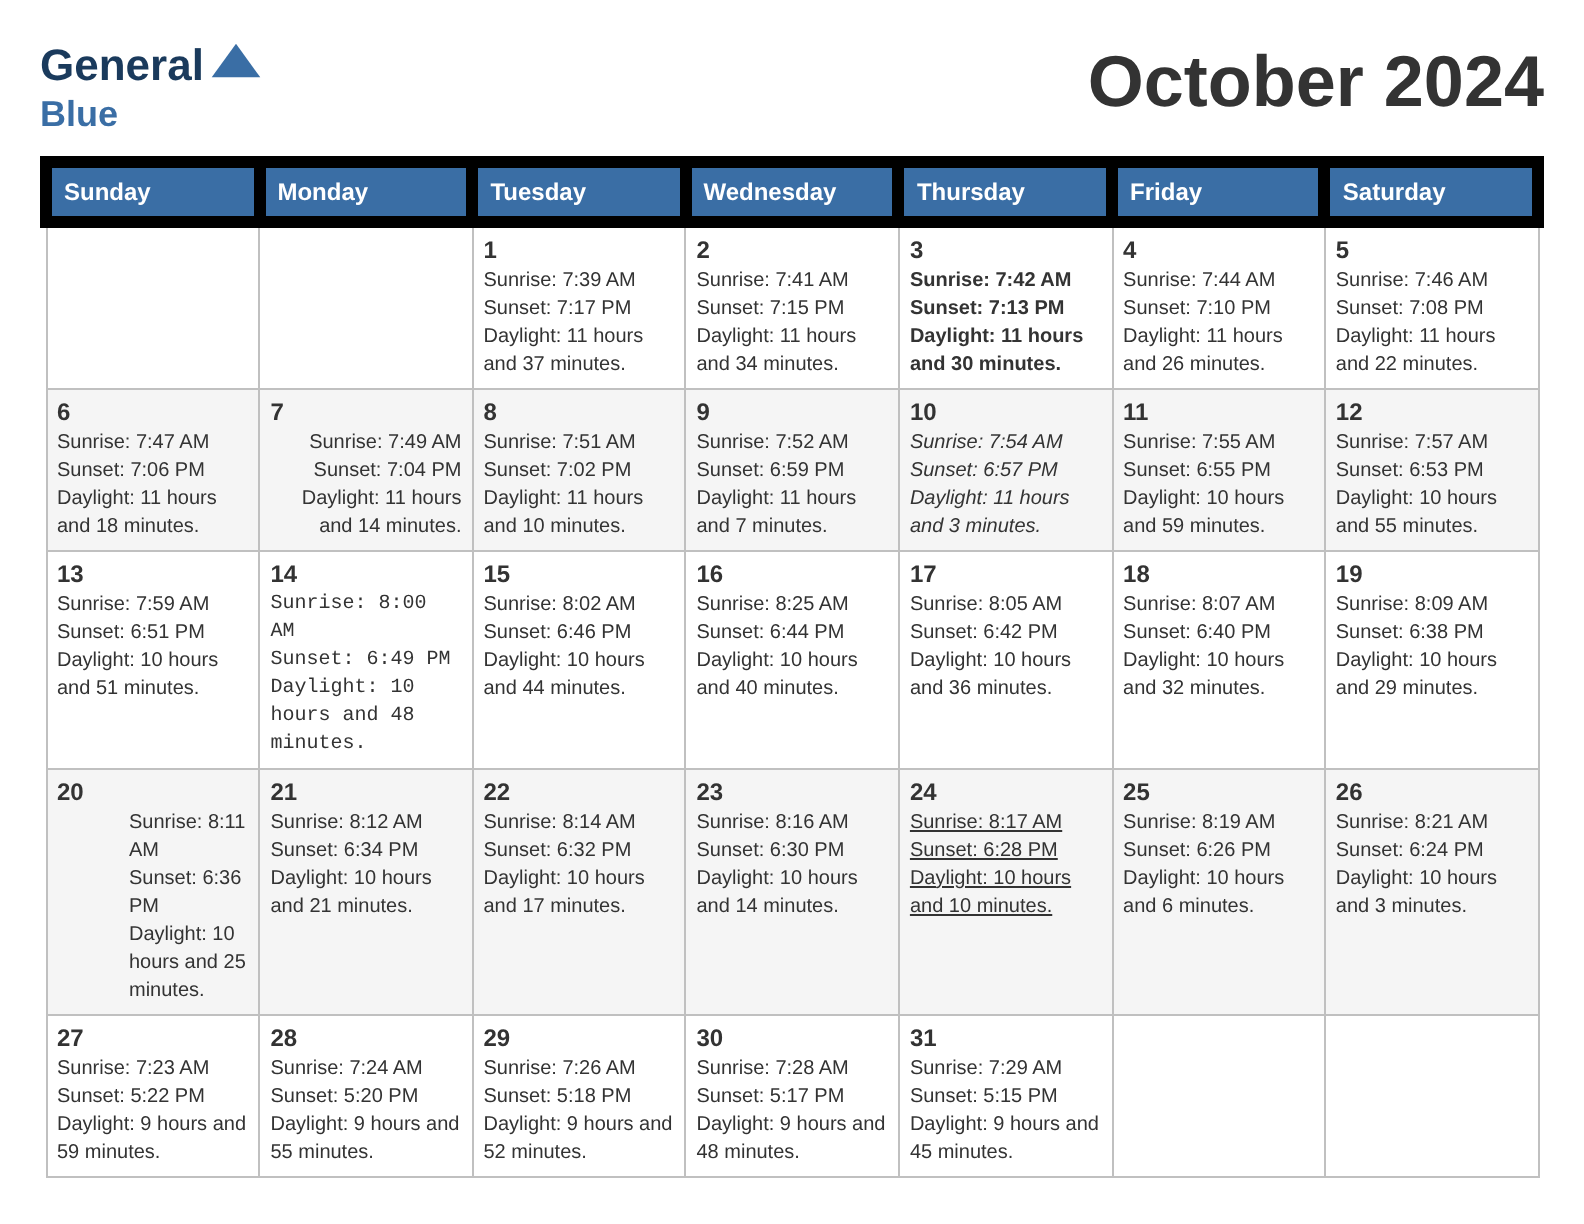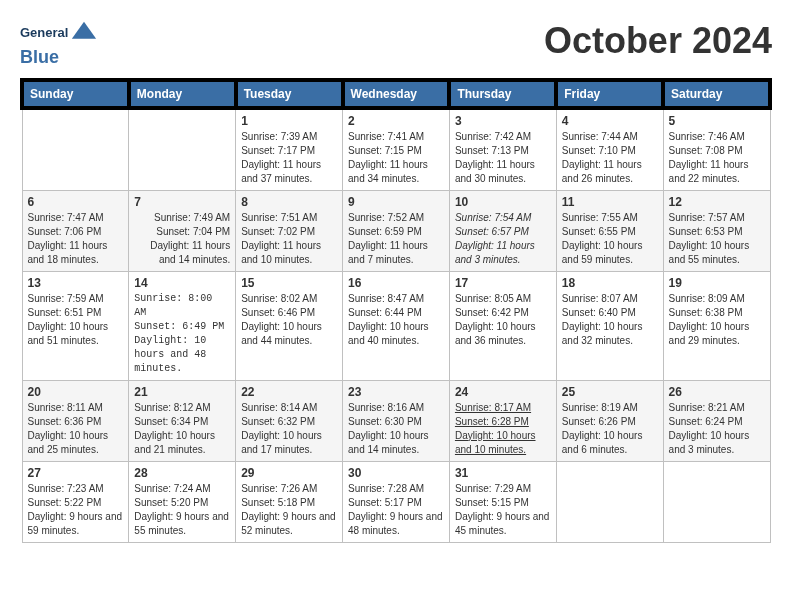--- a/index.html
+++ b/index.html
@@ -42,21 +42,21 @@
       border-collapse: collapse;
       font-size: 11px;
     }
     .calendar th {
       background-color: #3a6ea5;
       color: #fff;
       padding: 5px 6px;
       text-align: left;
       font-size: 12px;
       font-weight: bold;
-      border: 4px solid #000000;
+      border: 6px solid #000000;
     }
     .calendar td {
       border: 1px solid #c0c0c0;
       vertical-align: top;
       padding: 4px 5px;
       width: 107px;
       height: 80px;
       color: #333;
       background: #fff;
     }
@@ -78,21 +78,21 @@
       background: #fff !important;
     }
   </style>
 </head>
 <body>
 
 <div class="header">
   <div class="logo">
     <div>
       <div style="display:flex;align-items:center;">
-        <div style="font-size:13px;font-weight:bold;color:#1a3a5c;line-height:1.1;">
+        <div style="font-size:22px;font-weight:bold;color:#1a3a5c;line-height:1.1;">
           General<svg class="logo-icon" viewBox="0 0 30 30" style="display:inline-block;vertical-align:middle;margin-left:2px;">
             <polygon points="15,2 28,20 2,20" fill="#3a6ea5"></polygon>
           </svg>
         </div>
       </div>
       <div style="font-size:18px;font-weight:bold;color:#3a6ea5;line-height:1.1;">Blue</div>
     </div>
   </div>
   <div class="title-section">
     <div class="month-title">October 2024</div>
@@ -122,21 +122,21 @@
 Daylight: 11 hours and 37 minutes.</div>
         </td>
         <td>
           <span class="day-number">2</span>
           <div class="day-info" style="white-space: pre-line;">Sunrise: 7:41 AM
 Sunset: 7:15 PM
 Daylight: 11 hours and 34 minutes.</div>
         </td>
         <td>
           <span class="day-number">3</span>
-          <div class="day-info" style="white-space: pre-line;">Sunrise: 7:42 AM
+          <div class="day-info" style="white-space: pre-line; font-weight: bold;">Sunrise: 7:42 AM
 Sunset: 7:13 PM
 Daylight: 11 hours and 30 minutes.</div>
         </td>
         <td>
           <span class="day-number">4</span>
           <div class="day-info" style="white-space: pre-line;">Sunrise: 7:44 AM
 Sunset: 7:10 PM
 Daylight: 11 hours and 26 minutes.</div>
         </td>
         <td>
@@ -204,21 +204,21 @@
 Daylight: 10 hours and 48 minutes.</div>
         </td>
         <td>
           <span class="day-number">15</span>
           <div class="day-info" style="white-space: pre-line;">Sunrise: 8:02 AM
 Sunset: 6:46 PM
 Daylight: 10 hours and 44 minutes.</div>
         </td>
         <td>
           <span class="day-number">16</span>
-          <div class="day-info" style="white-space: pre-line;">Sunrise: 8:47 AM
+          <div class="day-info" style="white-space: pre-line;">Sunrise: 8:25 AM
 Sunset: 6:44 PM
 Daylight: 10 hours and 40 minutes.</div>
         </td>
         <td>
           <span class="day-number">17</span>
           <div class="day-info" style="white-space: pre-line;">Sunrise: 8:05 AM
 Sunset: 6:42 PM
 Daylight: 10 hours and 36 minutes.</div>
         </td>
         <td>
@@ -230,21 +230,21 @@
         <td>
           <span class="day-number">19</span>
           <div class="day-info" style="white-space: pre-line;">Sunrise: 8:09 AM
 Sunset: 6:38 PM
 Daylight: 10 hours and 29 minutes.</div>
         </td>
       </tr>
       <tr>
         <td>
           <span class="day-number">20</span>
-          <div class="day-info" style="white-space: pre-line;">Sunrise: 8:11 AM
+          <div class="day-info" style="white-space: pre-line; margin-left: 36px;">Sunrise: 8:11 AM
 Sunset: 6:36 PM
 Daylight: 10 hours and 25 minutes.</div>
         </td>
         <td>
           <span class="day-number">21</span>
           <div class="day-info" style="white-space: pre-line;">Sunrise: 8:12 AM
 Sunset: 6:34 PM
 Daylight: 10 hours and 21 minutes.</div>
         </td>
         <td>

